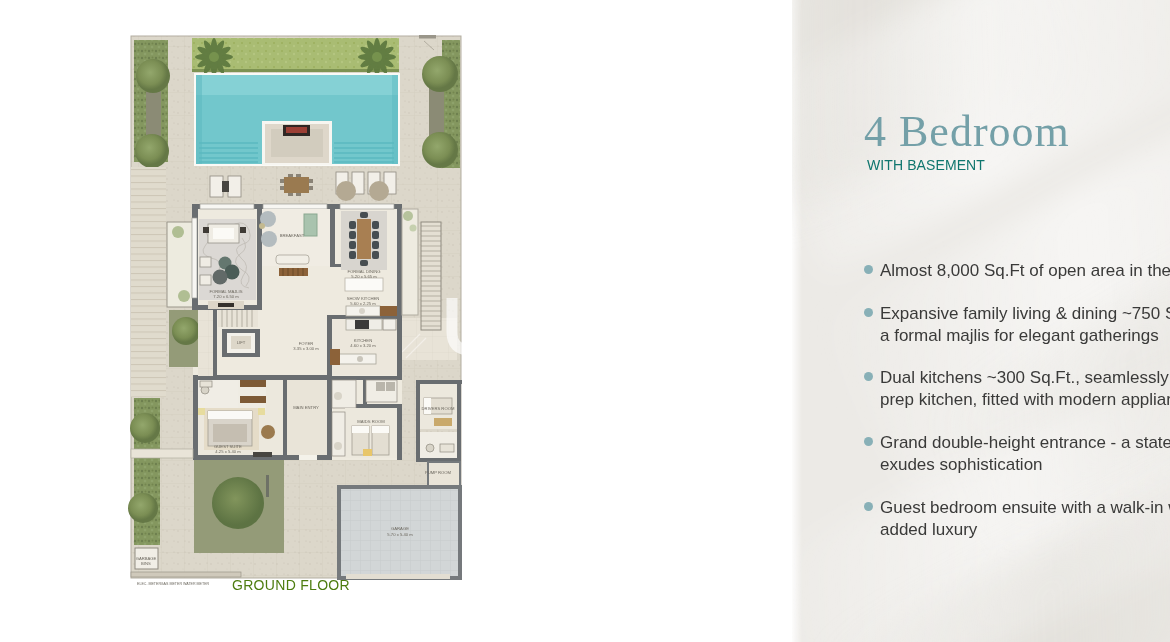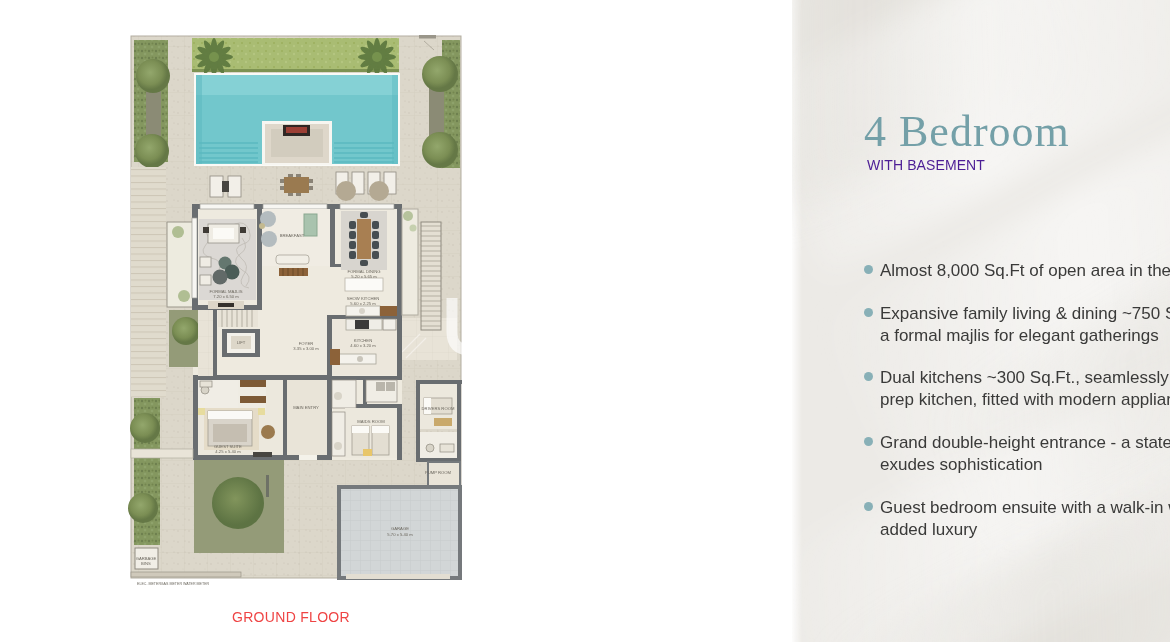--- a/index.html
+++ b/index.html
@@ -6,26 +6,26 @@
   body{width:1170px;height:642px;overflow:hidden;position:relative;background:#ffffff;
        font-family:"Liberation Sans",sans-serif;}
   #panel{position:absolute;left:792px;top:0;width:378px;height:642px;
          background:#eceae6;overflow:hidden;}
   .streak{position:absolute;filter:blur(14px);
           background:linear-gradient(115deg,rgba(255,255,255,0) 0%,rgba(255,255,255,.55) 45%,rgba(255,255,255,0) 100%);}
   .shade{position:absolute;filter:blur(18px);
           background:linear-gradient(115deg,rgba(214,211,203,0) 0%,rgba(214,211,203,.38) 45%,rgba(214,211,203,0) 100%);}
   #title{position:absolute;left:72px;top:106px;font-family:"Liberation Serif",serif;
          font-size:44px;color:#74a0a8;letter-spacing:1px;}
-  #subtitle{position:absolute;left:75px;top:156.5px;font-size:14px;color:#4c1d95;letter-spacing:.1px;}
+  #subtitle{position:absolute;left:75px;top:156.5px;font-size:14px;color:#0f766e;letter-spacing:.1px;}
   .bullet{position:absolute;left:72px;color:#3a3a39;font-size:17px;line-height:21.5px;white-space:nowrap;}
   .bullet .dot{display:inline-block;width:9px;height:9px;border-radius:50%;background:#88b0b7;
                margin-right:7px;vertical-align:2px;}
   #caption{position:absolute;left:130px;top:577px;width:322px;text-align:center;
-           font-size:14px;color:#ef4444;letter-spacing:.3px;margin-top:32px;}
+           font-size:14px;color:#4d7c0f;letter-spacing:.3px;}
 </style>
 </head>
 <body>
 
   <svg id="plan" width="1170" height="642" viewBox="0 0 1170 642" style="position:absolute;left:0;top:0">
     <defs>
       <pattern id="pave" width="23" height="23" patternUnits="userSpaceOnUse">
         <rect width="23" height="23" fill="#dcd7ca"></rect>
         <path d="M0 0H23M0 0V23" stroke="#ccc6b7" stroke-width="1" opacity=".5"></path>
       </pattern>

